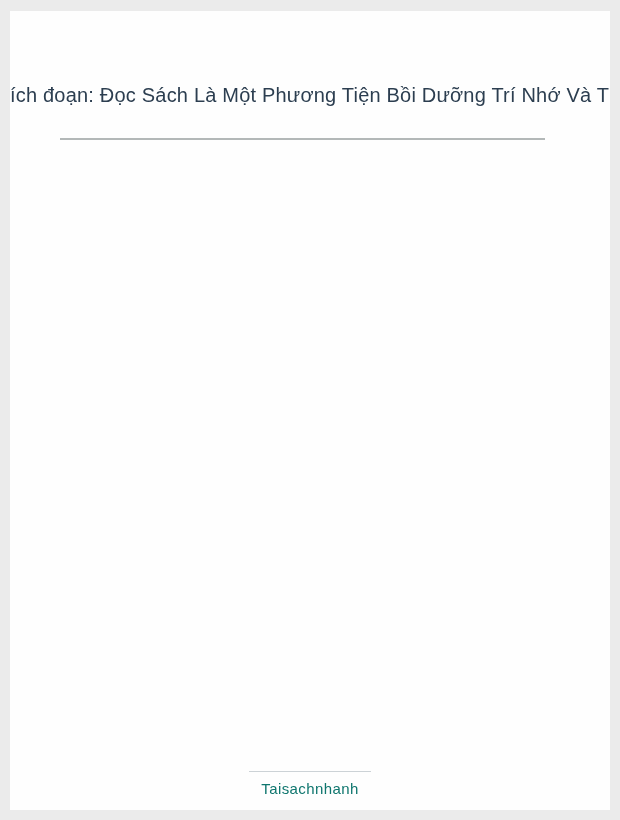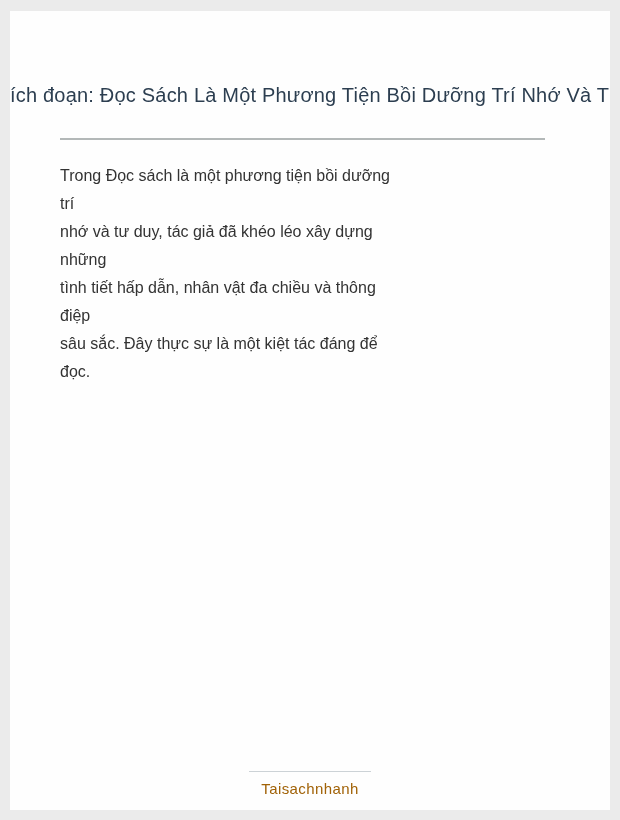--- a/index.html
+++ b/index.html
@@ -60,36 +60,35 @@
   }
   .footer-divider {
     width: 122px;
     height: 0;
     border: none;
     border-top: 1px solid #ccd2d6;
     margin: 0 auto 7px auto;
   }
   .footer-brand {
     font-size: 15px;
-    color: #a16207;
+    color: #0f766e;
     letter-spacing: 0.4px;
     line-height: 20px;
   }
 </style>
 </head>
 <body>
 
 <div class="page">
 
   <div class="title-wrap">
     <h1 class="page-title">ích đoạn: Đọc Sách Là Một Phương Tiện Bồi Dưỡng Trí Nhớ Và Tư D</h1>
   </div>
 
   <hr class="title-divider">
 
-  <div class="excerpt-text">Trong Đọc sách là một phương tiện bồi dưỡng<br>trí<br>nhớ và tư duy, tác giả đã khéo léo xây dựng<br>những<br>tình tiết hấp dẫn, nhân vật đa chiều và thông<br>điệp<br>sâu sắc. Đây thực sự là một kiệt tác đáng để<br>đọc.</div>
 
   <div class="footer">
     <hr class="footer-divider">
     <div class="footer-brand">Taisachnhanh</div>
   </div>
 
 </div>
 
 </body></html>

